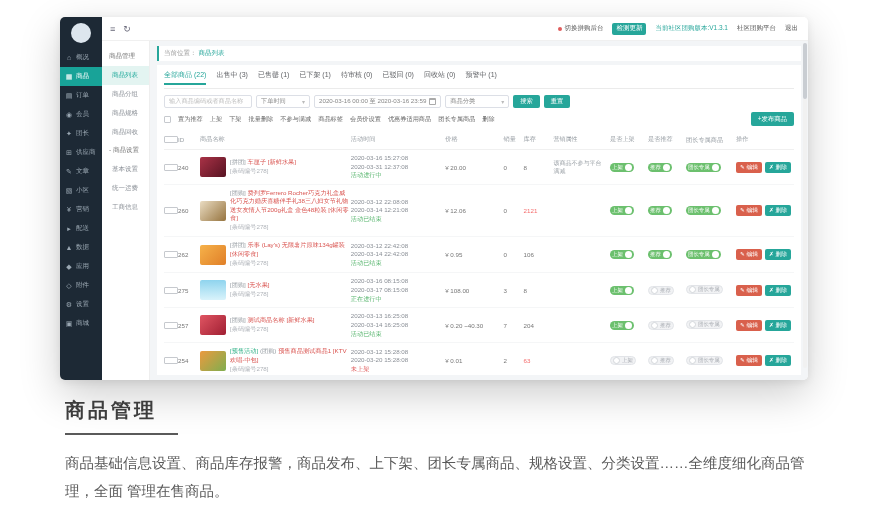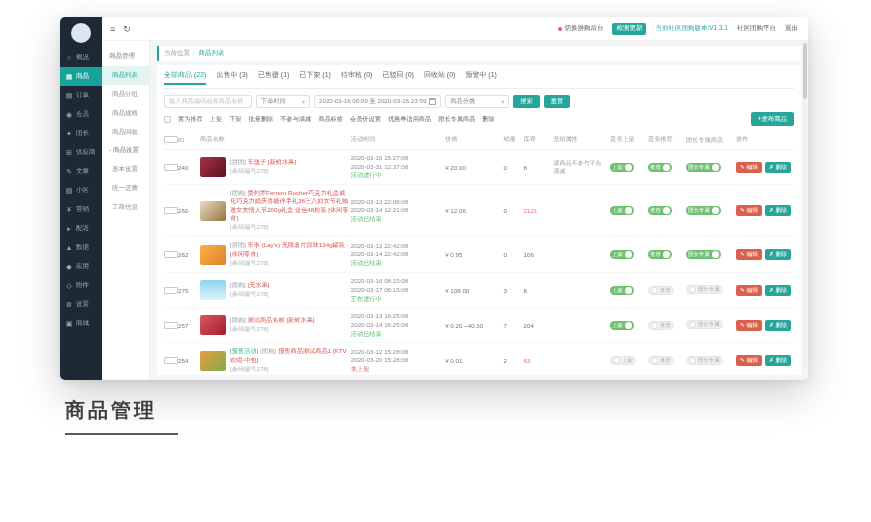--- a/index.html
+++ b/index.html
@@ -505,13 +505,14 @@
             <div class="thumb"></div>
           </div>
       </div>
     </div>
   </div>
 </div>
 
 <div class="below">
   <h2>商品管理</h2>
   <div class="rule"></div>
+  <p>商品基础信息设置、商品库存报警，商品发布、上下架、团长专属商品、规格设置、分类设置……全维度细化商品管理，全面 管理在售商品。</p>
 </div>
 
 </body></html>

